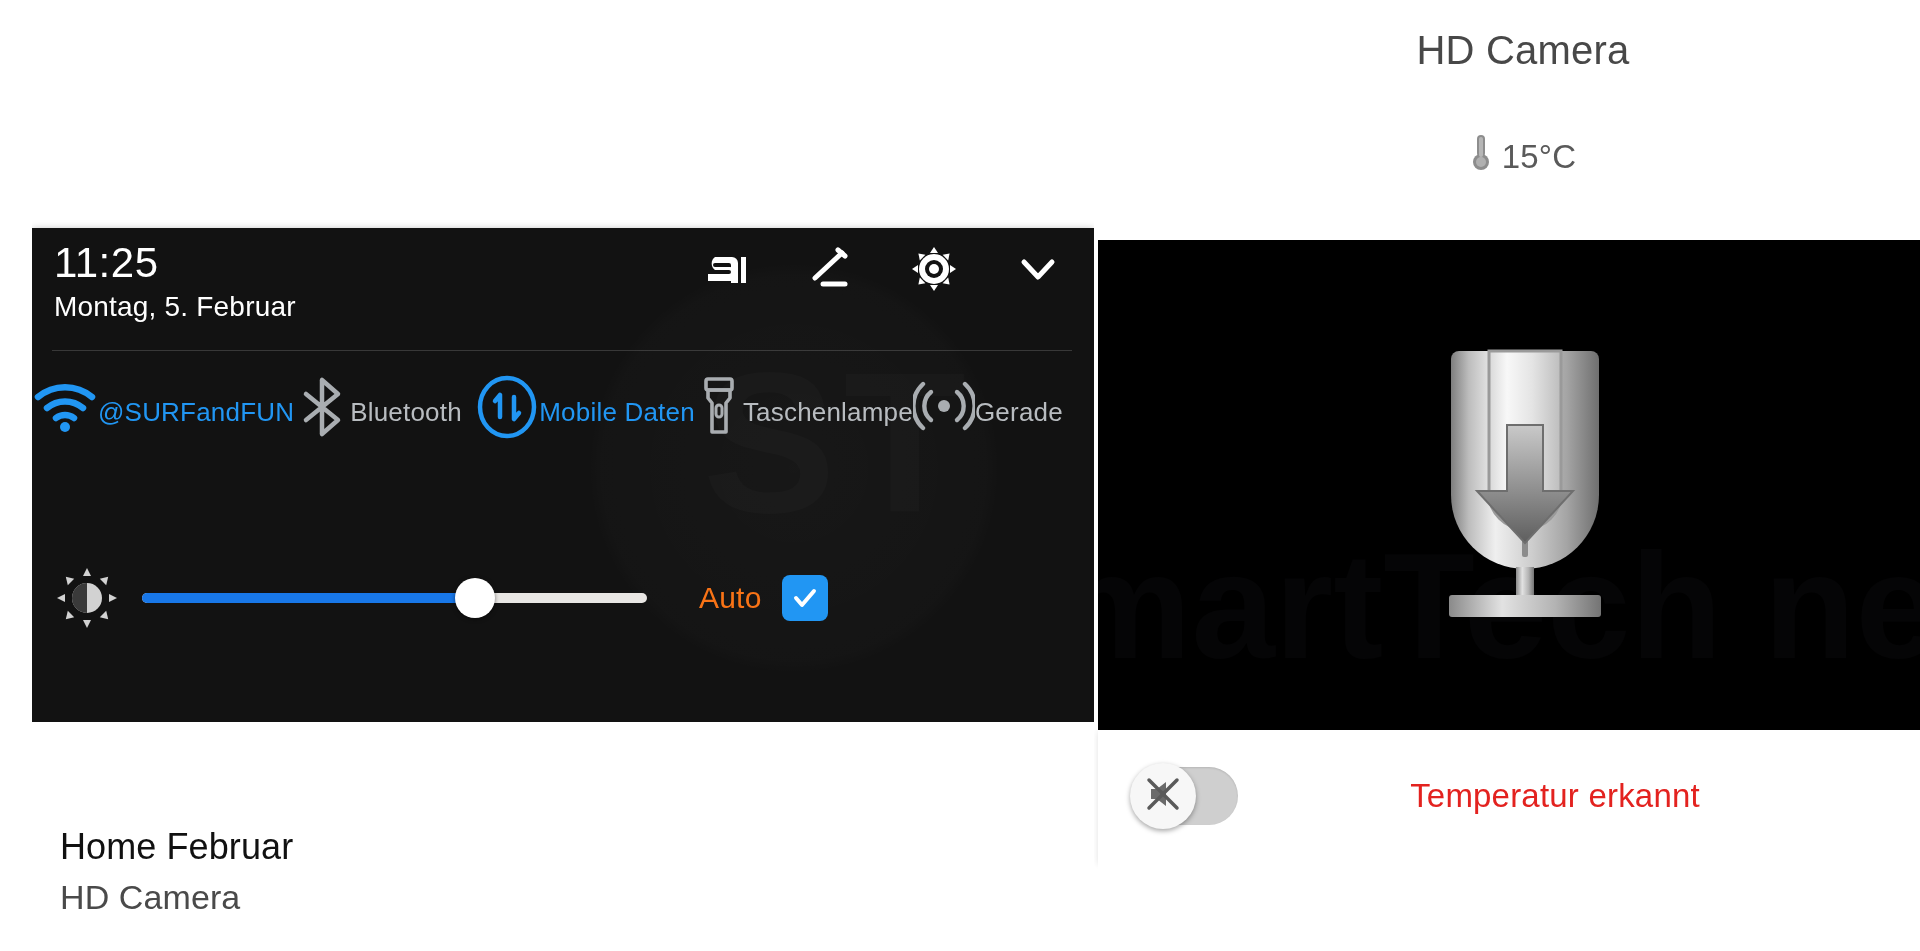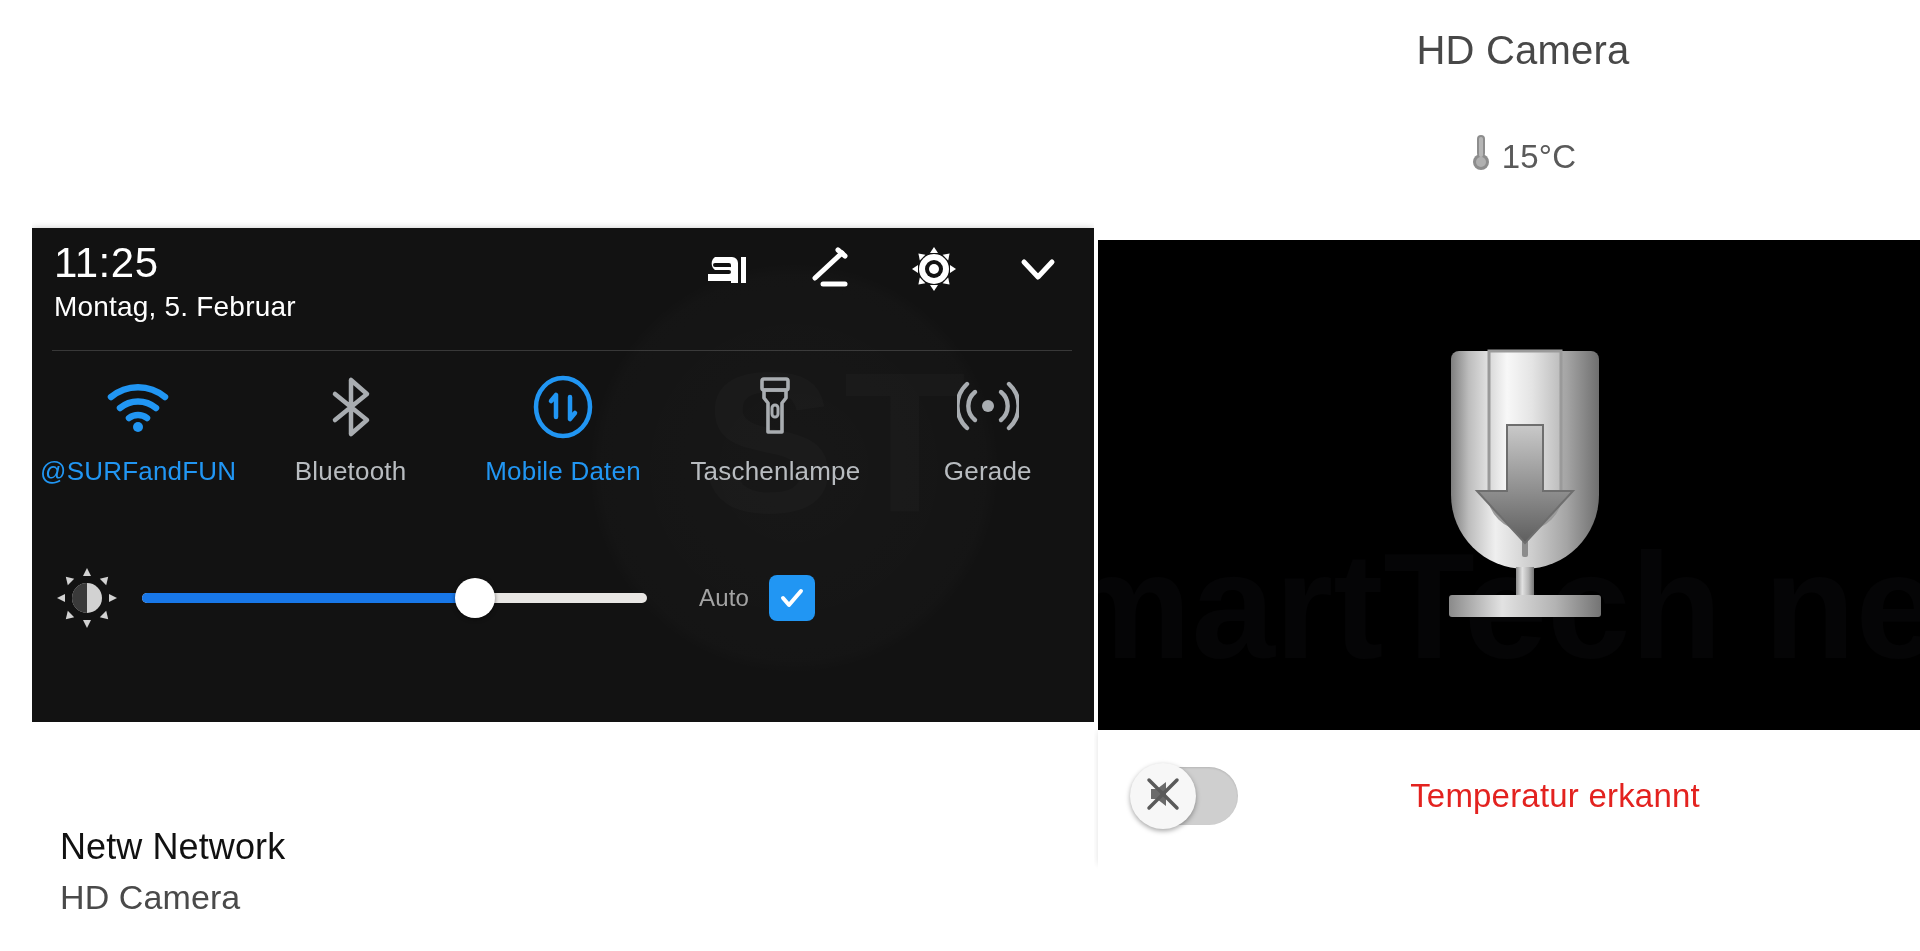--- a/index.html
+++ b/index.html
@@ -71,21 +71,21 @@
   #qs-divider {
     position:absolute; left:20px; top:122px; width:1020px; height:1px;
     background:rgba(255,255,255,0.16);
   }
 
   
   #qs-tiles {
     position:absolute; left:0; top:140px; width:1062px; height:180px;
     display:flex; align-items:flex-start;
   }
-  .tile { flex:1 1 0; display:flex; flex-direction:column; align-items:center; cursor:pointer; }
+  .tile { flex:1 1 0; display:flex; flex-direction:row; align-items:center; cursor:pointer; }
   .tile-icon { height:78px; display:flex; align-items:center; justify-content:center; }
   .tile-label {
     margin-top:10px; font-size:26px; color:#b8bcc0; text-align:center;
     white-space:nowrap; letter-spacing:0.2px;
   }
   .tile.active .tile-label { color:#2196f3; }
 
   
   #brightness-row {
     position:absolute; left:0; top:325px; width:1062px; height:90px;
@@ -99,21 +99,21 @@
   }
   #bs-fill {
     position:absolute; left:0; top:17px; height:10px;
     border-radius:5px; background:#1877e8;
   }
   #bs-thumb {
     position:absolute; top:2px; width:40px; height:40px; border-radius:50%;
     background:#ffffff; box-shadow:0 1px 4px rgba(0,0,0,0.5);
   }
   #auto-label {
-    margin-left:52px; font-size:24px; color:#a3a3a3; letter-spacing:0.2px;
+    margin-left:52px; font-size:30px; color:#f97316; letter-spacing:0.2px;
   }
   #auto-check {
     margin-left:20px; width:46px; height:46px; border-radius:8px;
     background:#2196f3; display:flex; align-items:center; justify-content:center;
     cursor:pointer;
   }
 
   
   #notification-card {
     position:absolute; left:0; top:722px; width:1062px; height:229px;
@@ -427,18 +427,18 @@
         <div id="auto-check" style="background: rgb(33, 150, 243);">
           <svg width="30" height="30" viewBox="0 0 30 30">
             <polyline points="6,15 12,22 24,8" fill="none" stroke="#ffffff" stroke-width="4" stroke-linecap="round" stroke-linejoin="round"></polyline>
           </svg>
         </div>
       </div>
 
     </div>
 
     <div id="notification-card">
-      <div id="notif-title">Netw Network</div>
+      <div id="notif-title">Home Februar</div>
       <div id="notif-body">HD Camera</div>
     </div>
 
   </div>
 </div>
 
 </body></html>

